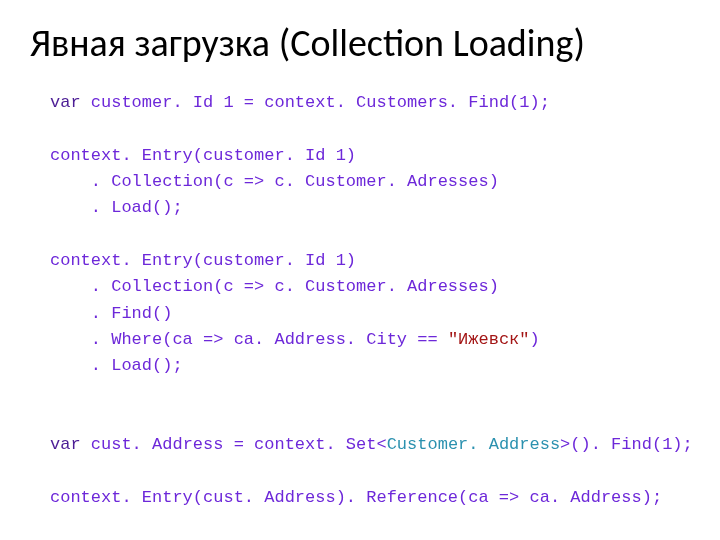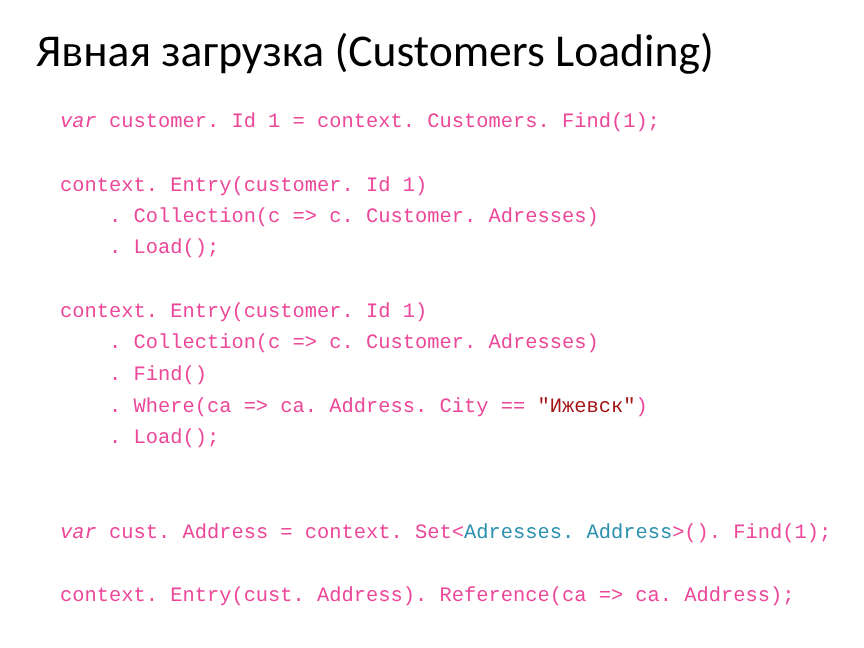--- a/index.html
+++ b/index.html
@@ -24,40 +24,40 @@
     letter-spacing: 0px;
     white-space: nowrap;
   }
   .code {
     font-family: "Consolas", "Courier New", monospace;
     font-size: 17px;
     line-height: 1.55;
     white-space: pre;
     padding-left: 20px;
   }
-  .kw { color: #ec4899; font-style: italic; }
+  .kw { color: #4c1d95; }
   .type { color: #2b91af; }
   .str { color: #a31515; }
-  .txt { color: #ec4899; }
+  .txt { color: #6d28d9; }
 </style>
 </head>
 <body>
 
 <div class="slide">
-  <h1 class="title">Явная загрузка (Customers Loading)</h1>
+  <h1 class="title">Явная загрузка (Collection Loading)</h1>
 
   <div class="code"><span class="kw">var</span><span class="txt"> customer. Id 1 = context. Customers. Find(1);</span>
 
 <span class="txt">context. Entry(customer. Id 1)</span>
 <span class="txt">    . Collection(c =&gt; c. Customer. Adresses)</span>
 <span class="txt">    . Load();</span>
 
 <span class="txt">context. Entry(customer. Id 1)</span>
 <span class="txt">    . Collection(c =&gt; c. Customer. Adresses)</span>
 <span class="txt">    . Find()</span>
 <span class="txt">    . Where(ca =&gt; ca. Address. City == </span><span class="str">"Ижевск"</span><span class="txt">)</span>
 <span class="txt">    . Load();</span>
 
 
-<span class="kw">var</span><span class="txt"> cust. Address = context. Set&lt;</span><span class="type">Adresses. Address</span><span class="txt">&gt;(). Find(1);</span>
+<span class="kw">var</span><span class="txt"> cust. Address = context. Set&lt;</span><span class="type">Customer. Address</span><span class="txt">&gt;(). Find(1);</span>
 
 <span class="txt">context. Entry(cust. Address). Reference(ca =&gt; ca. Address);</span></div>
 </div>
 
 </body></html>

